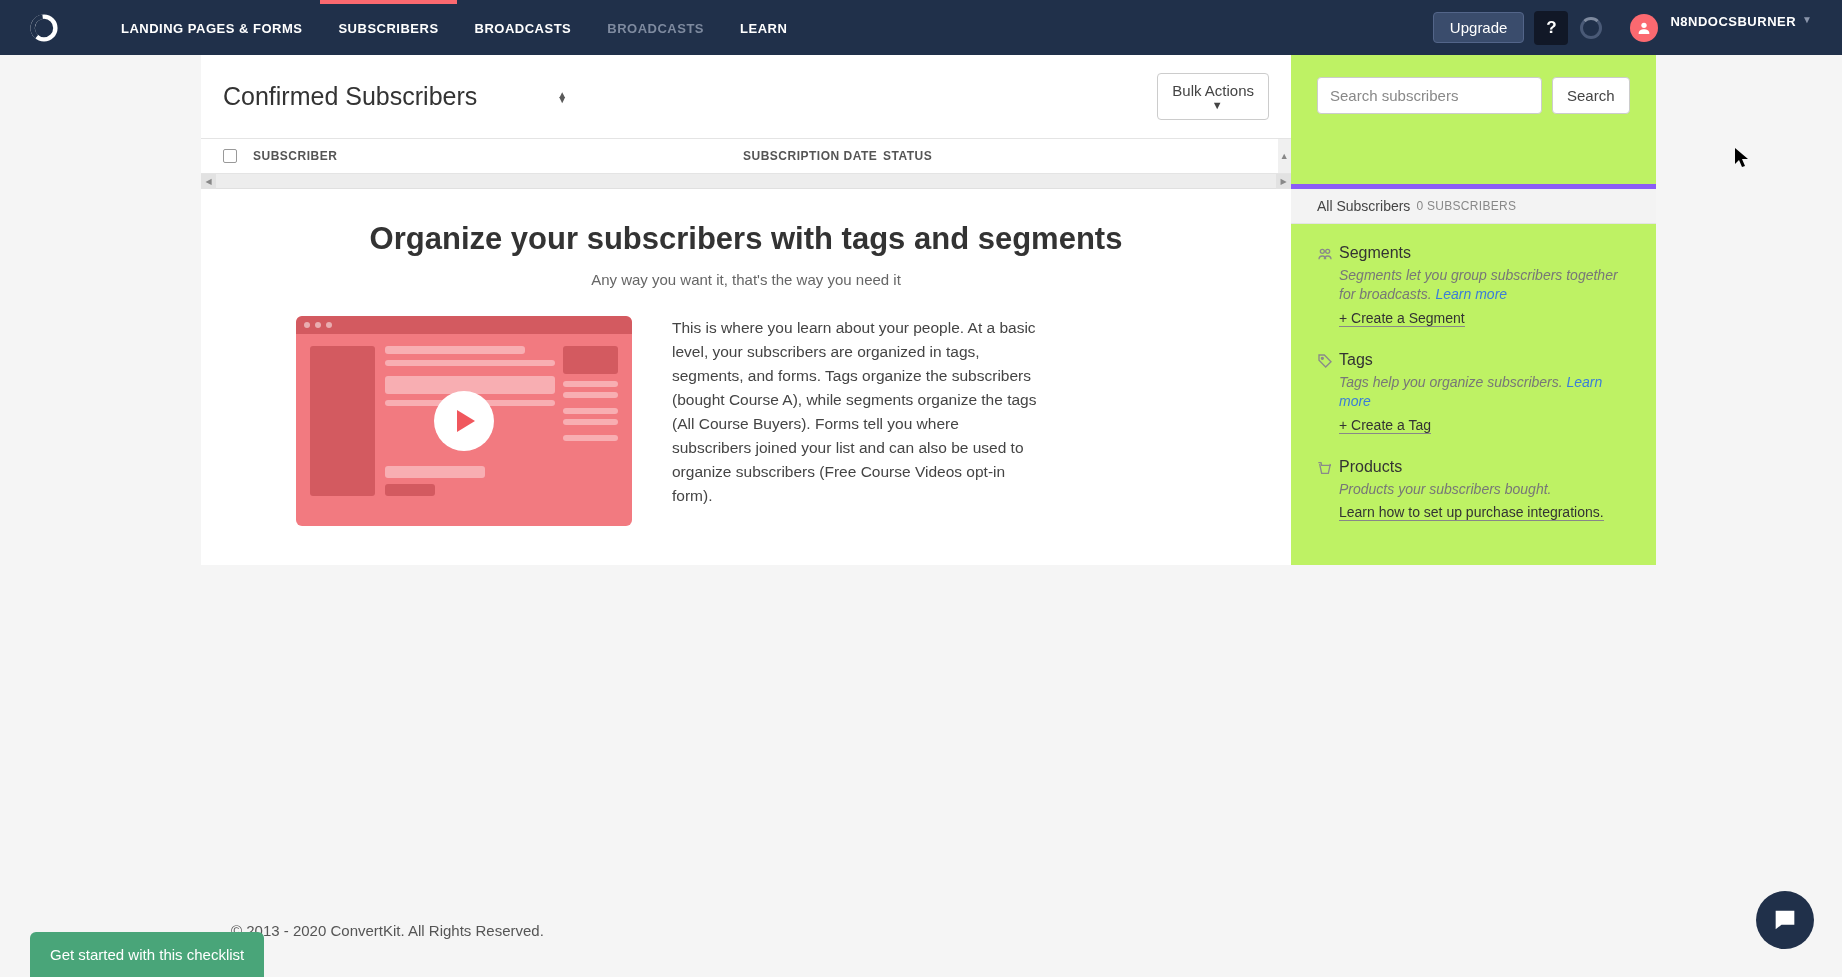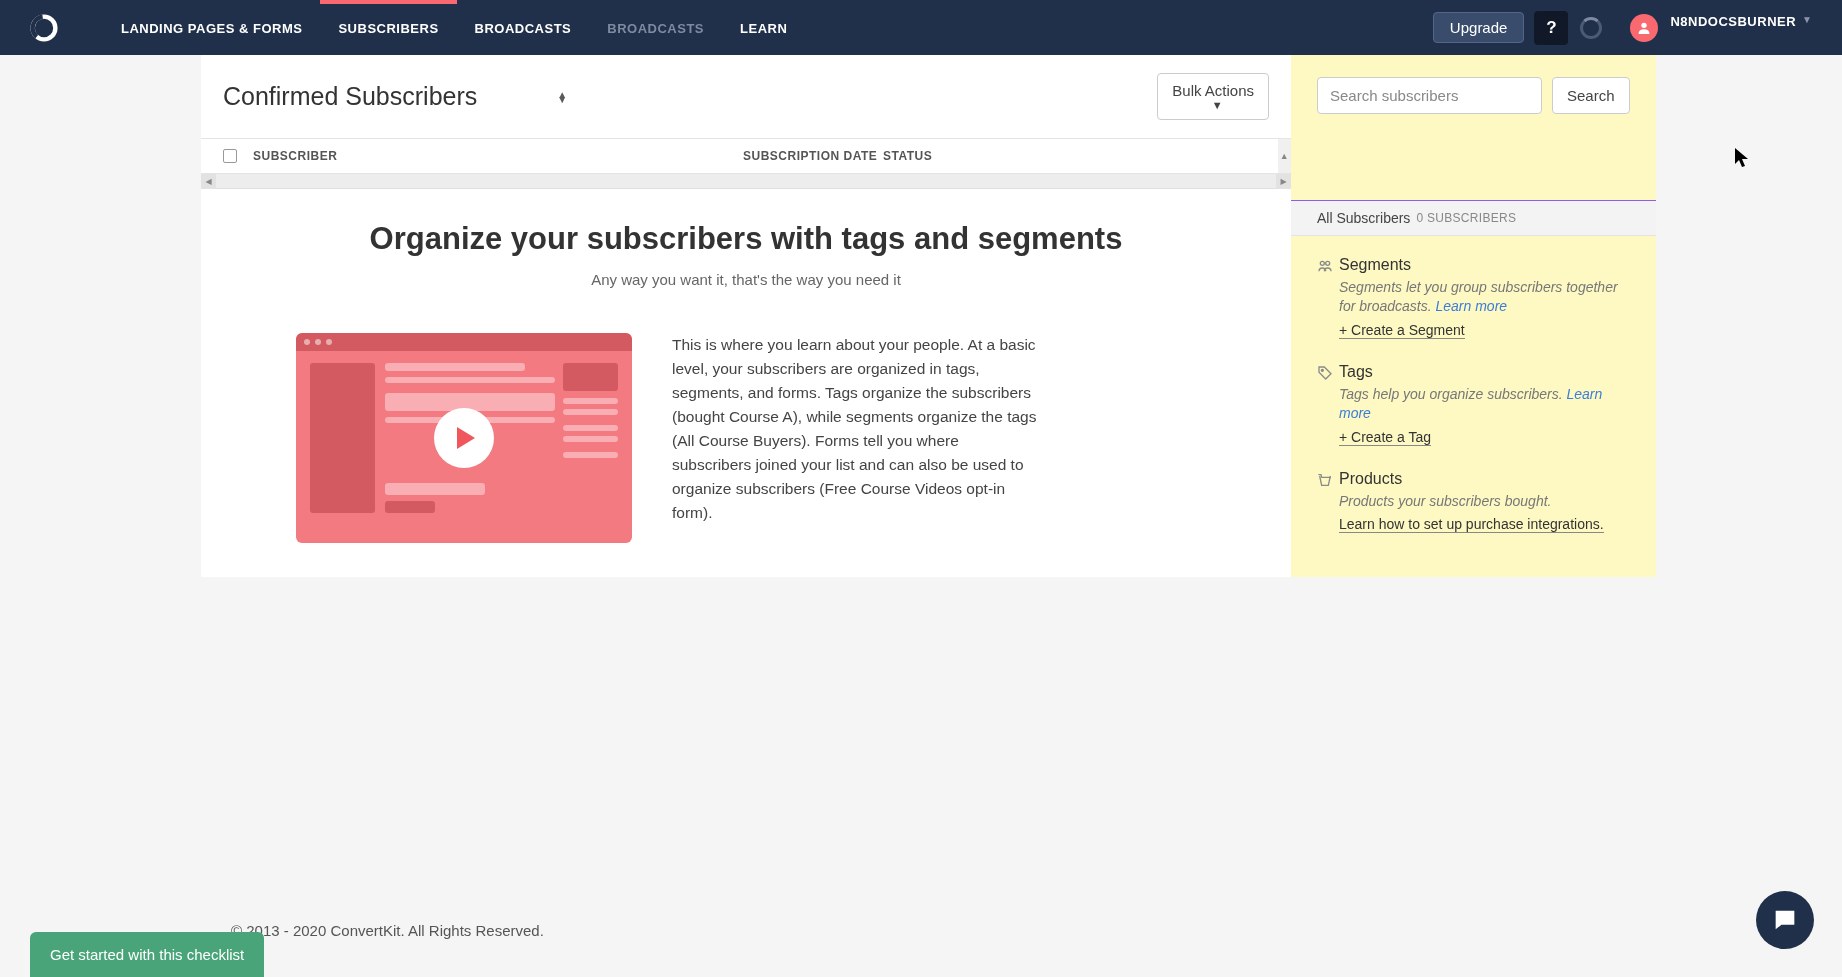--- a/index.html
+++ b/index.html
@@ -77,21 +77,21 @@
   .username { color: #fff; font-size: 13px; font-weight: 700; letter-spacing: 0.5px; }
   .caret-down-sm { margin-left: 6px; color: #8a95ab; font-size: 10px; }
 
   
   .page {
     display: flex;
     width: 1440px;
     margin: 0 auto;
   }
   .main-col { flex: 0 0 1090px; background: #fff; }
-  .side-col { flex: 0 0 350px; background: #fef9c3; }
+  .side-col { flex: 0 0 350px; background: #bef264; }
 
   
   .main-header {
     display: flex; align-items: center; justify-content: space-between;
     padding: 18px 22px;
   }
   .title-wrap { display: flex; align-items: center; text-align: right; }
   .page-title { font-size: 25px; font-weight: 400; color: #333; }
   .sort-icon {
     margin-left: 80px;
@@ -152,21 +152,21 @@
   .empty-title {
     text-align: center;
     font-size: 31px; font-weight: 800; color: #333;
     margin-bottom: 14px;
   }
   .empty-sub {
     text-align: center; font-size: 15px; color: #666;
   }
   .empty-body {
     display: flex; align-items: flex-start;
-    margin-top: 45px;
+    margin-top: 28px;
     max-width: 900px;
     margin-left: auto; margin-right: auto;
   }
   .video-thumb {
     flex: 0 0 336px;
     height: 210px;
     background: #f27a80;
     border-radius: 6px;
     position: relative;
     margin-right: 40px;
@@ -221,26 +221,26 @@
     border: 1px solid #ccc; background: #fff; border-radius: 4px;
     padding: 0 14px; font-size: 15px; color: #444; cursor: pointer;
   }
   .add-btn {
     background: #fb6970; color: #fff; font-size: 18px; font-weight: 700;
     border: none; border-radius: 4px;
     width: 100%; padding: 14px 0;
     cursor: pointer;
   }
   .all-sub-row {
-    border-top: 1px solid #8b5cf6;
+    border-top: 5px solid #8b5cf6;
     border-bottom: 1px solid #e4e4e4;
     background: #f3f3f3;
     padding: 9px 26px;
     font-size: 14px; color: #444;
-    margin-top: 36px;
+    margin-top: 20px;
     display:flex; align-items:center;
   }
   .all-sub-row .count {
     font-size: 12px; color: #888; margin-left: 6px; letter-spacing:.3px;
   }
 
   .side-sections { padding: 20px 26px; }
   .side-section { margin-bottom: 24px; display: flex; }
   .side-icon {
     width: 22px; flex-shrink: 0; color: #8a8a8a;

